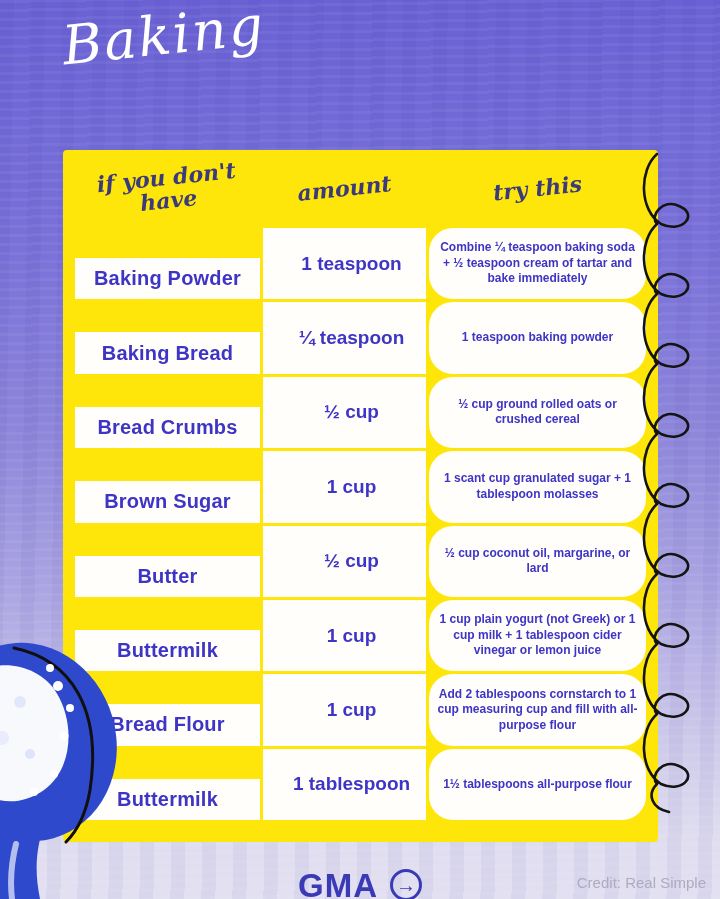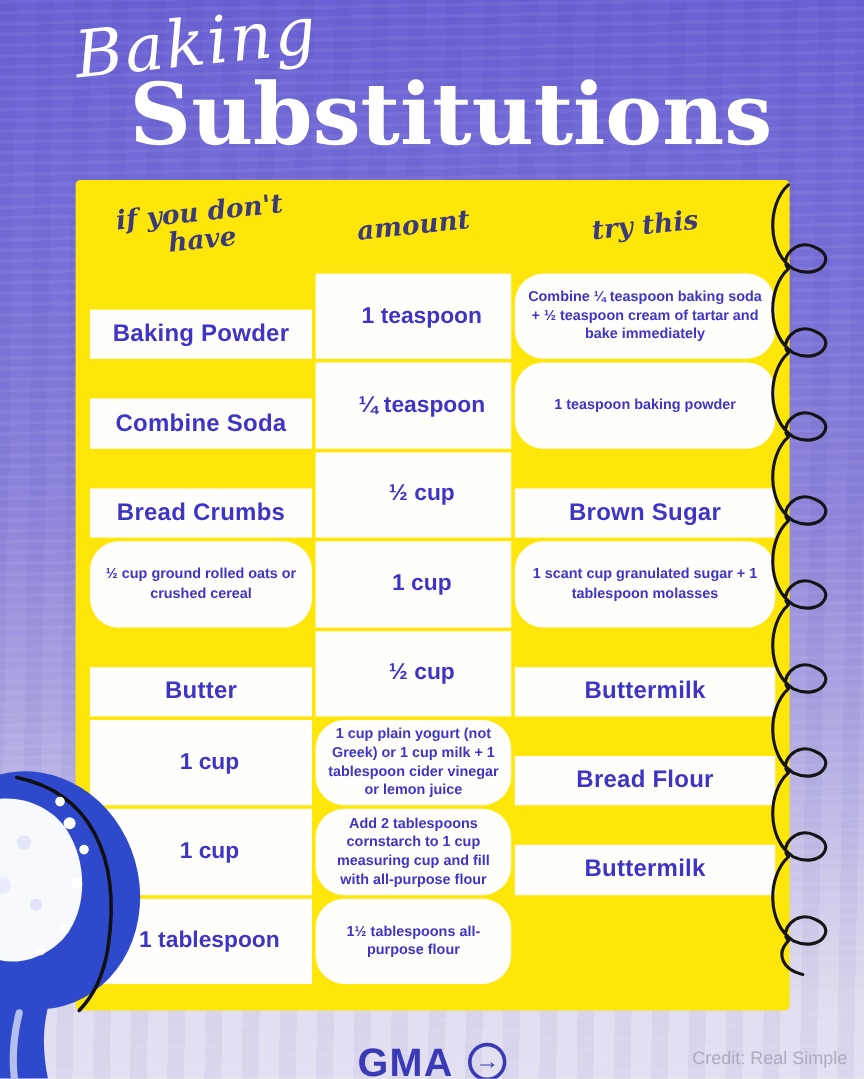--- a/index.html
+++ b/index.html
@@ -43,21 +43,20 @@
     display:flex;align-items:center;justify-content:center;color:#3a3ab6;font-size:20px;
     font-weight:700;box-sizing:border-box;}
   .credit{position:absolute;right:14px;bottom:8px;font-size:15px;color:#adaac2;font-weight:400;}
 </style>
 </head>
 <body>
 
 <div class="canvas">
 
   <div class="title-script">Baking</div>
-  <div class="title-main">Substitutions</div>
 
   <section class="card">
     <div class="head-row">
       <div class="head-cell first">
         <span>if you don't have</span>
         </div>
       <div class="head-cell">
         <span>amount</span>
         </div>
       <div class="head-cell">
@@ -69,54 +68,57 @@
           <span>Baking Powder</span>
         </div>
   <div class="cell amount">
           <span>1 teaspoon</span>
         </div>
   <div class="cell try">
           <span>Combine ¼ teaspoon baking soda + ½ teaspoon cream of tartar and bake immediately</span>
         </div>
 
   <div class="cell name">
-          <span>Combine Soda</span>
+          <span>Baking Bread</span>
         </div>
   <div class="cell amount">
           <span>¼ teaspoon</span>
         </div>
   <div class="cell try">
           <span>1 teaspoon baking powder</span>
         </div>
 
   <div class="cell name">
           <span>Bread Crumbs</span>
         </div>
   <div class="cell amount">
           <span>½ cup</span>
         </div>
+  <div class="cell try">
+          <span>½ cup ground rolled oats or crushed cereal</span>
+        </div>
+
   <div class="cell name">
           <span>Brown Sugar</span>
-        </div>
-
-  <div class="cell try">
-          <span>½ cup ground rolled oats or crushed cereal</span>
         </div>
   <div class="cell amount">
           <span>1 cup</span>
         </div>
   <div class="cell try">
           <span>1 scant cup granulated sugar + 1 tablespoon molasses</span>
         </div>
 
   <div class="cell name">
           <span>Butter</span>
         </div>
   <div class="cell amount">
           <span>½ cup</span>
+        </div>
+  <div class="cell try">
+          <span>½ cup coconut oil, margarine, or lard</span>
         </div>
 
   <div class="cell name">
           <span>Buttermilk</span>
         </div>
   <div class="cell amount">
           <span>1 cup</span>
         </div>
   <div class="cell try">
           <span>1 cup plain yogurt (not Greek) or 1 cup milk + 1 tablespoon cider vinegar or lemon juice</span>

